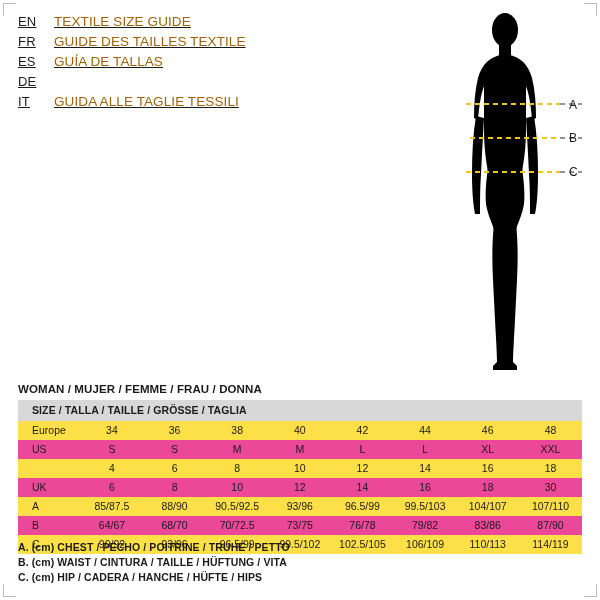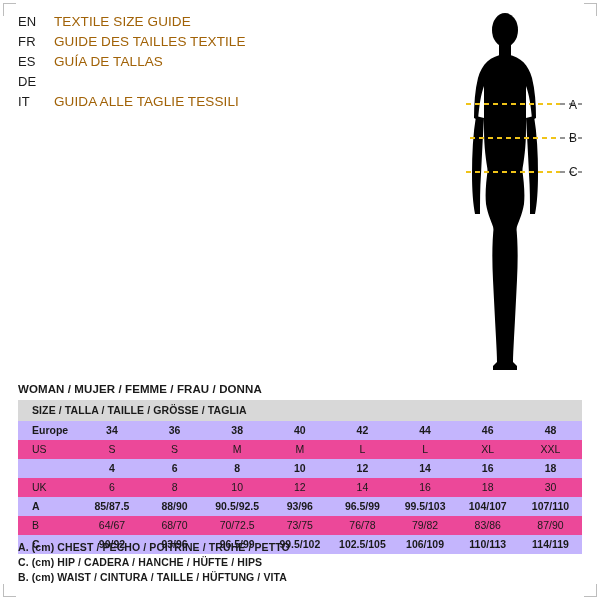--- a/index.html
+++ b/index.html
@@ -20,20 +20,21 @@
     height: 600px;
     box-sizing: border-box;
   }
 
   
   .lang-block {
     position: absolute;
     top: 14px;
     left: 18px;
     width: 420px;
+    text-decoration: underline;
   }
   .lang-row {
     display: flex;
     align-items: baseline;
     height: 20px;
   }
   .lang-code {
     width: 36px;
     font-size: 13px;
     color: #1a1a1a;
@@ -101,22 +102,21 @@
     width: 88px;
   }
   tr.header-row td {
     background: #d8d8d8;
     font-weight: bold;
     font-size: 10.5px;
     letter-spacing: 0.1px;
     height: 17px;
   }
   tr.shaded td {
-    background: #c4b5fd;
-    font-weight: bold;
+    background: #fde047;
   }
   tr.plain td {
     background: #ec4899;
   }
 
   
   .legend {
     position: absolute;
     top: 540px;
     left: 18px;
@@ -302,17 +302,17 @@
         <td>106/109</td>
         <td>110/113</td>
         <td>114/119</td>
       </tr>
     </tbody>
       </table>
   </div>
 
   <div class="legend">
     <div class="legend-line">A. (cm) CHEST / PECHO / POITRINE / TRUHE / PETTO</div>
+    <div class="legend-line">B. (cm) WAIST / CINTURA / TAILLE / HÜFTUNG / VITA</div>
     <div class="legend-line">C. (cm) HIP / CADERA / HANCHE / HÜFTE / HIPS</div>
-    <div class="legend-line">B. (cm) WAIST / CINTURA / TAILLE / HÜFTUNG / VITA</div>
   </div>
 
 </div>
 
 </body></html>

